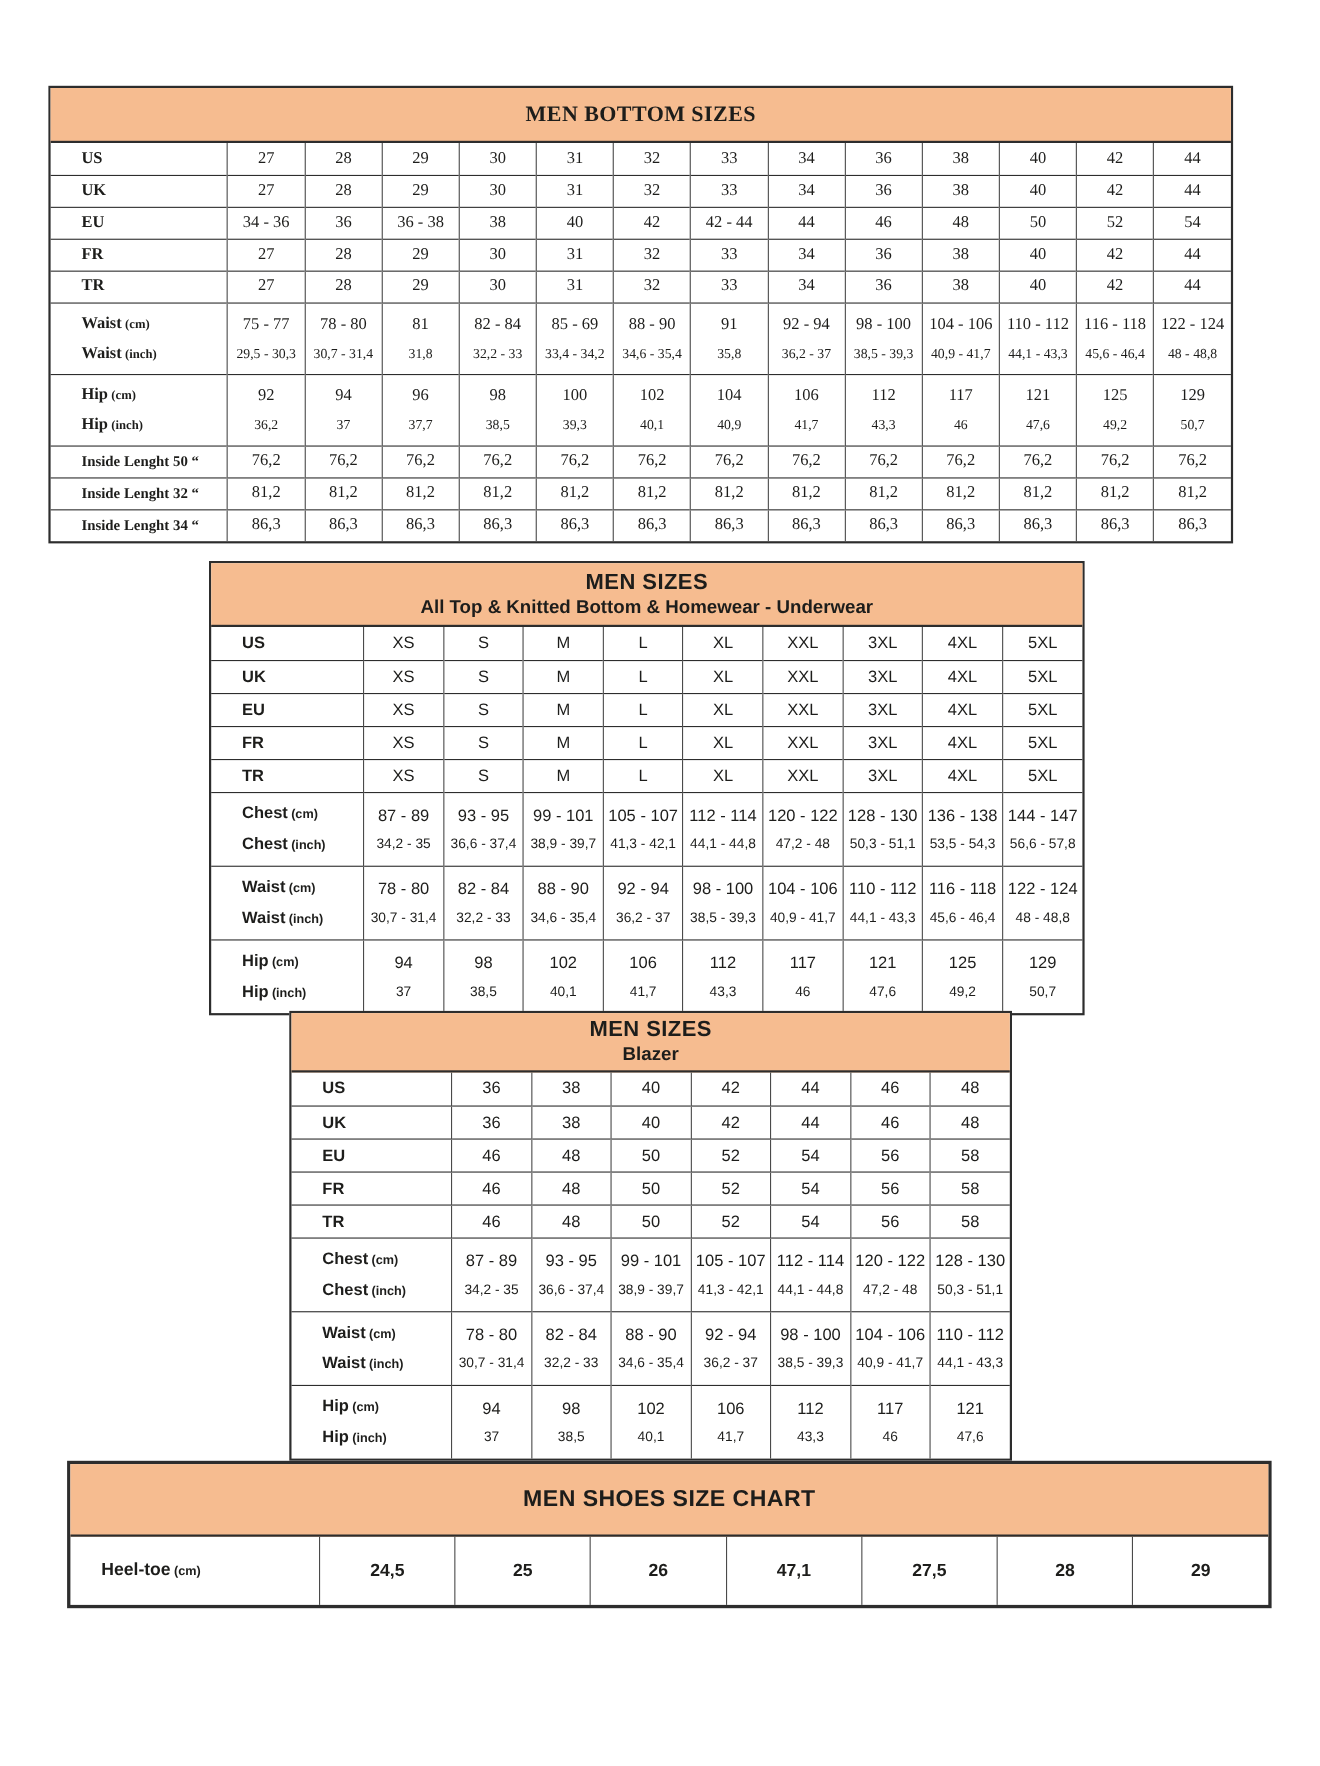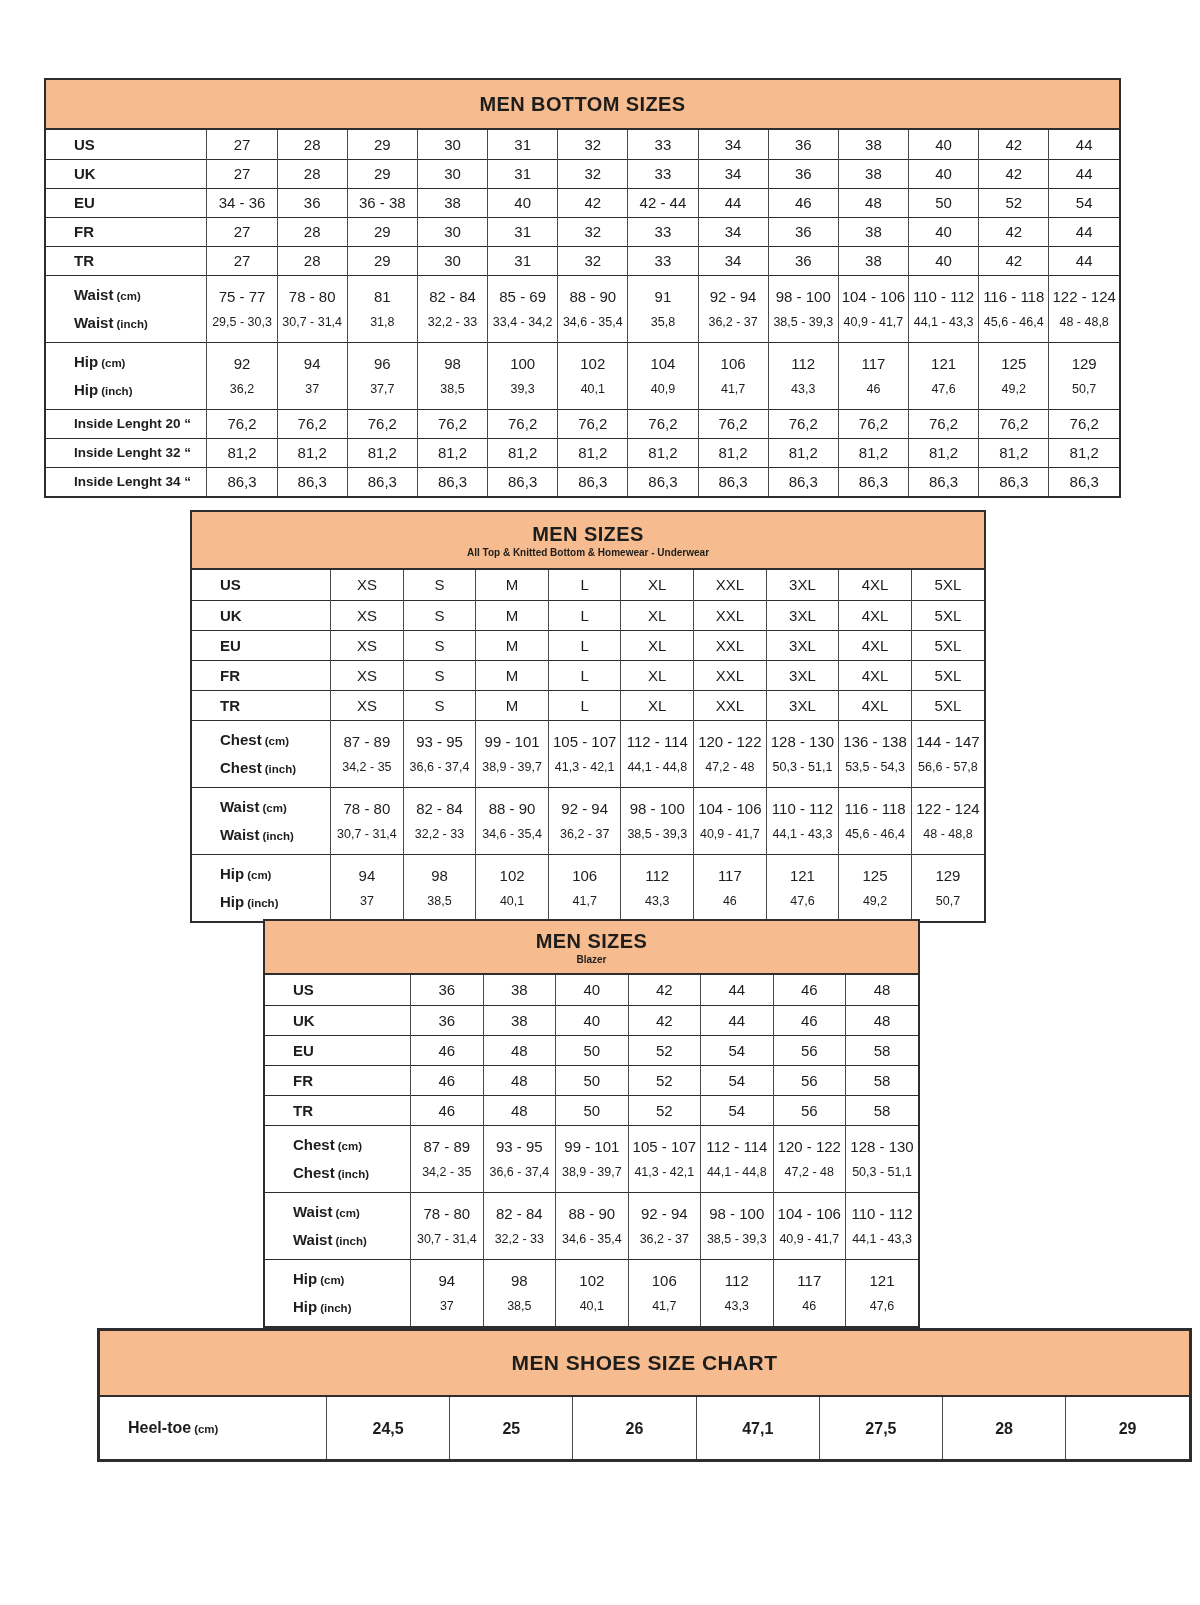--- a/index.html
+++ b/index.html
@@ -1,47 +1,47 @@
 <!DOCTYPE html>
 <html><head>
 <meta charset="utf-8">
 <style>
   *{box-sizing:border-box;margin:0;padding:0;}
   html,body{background:#ffffff;}
   body{width:1200px;height:1605px;position:relative;font-family:"Liberation Sans",sans-serif;color:#1d1d1b;}
   .size-table{position:absolute;border:2px solid #2d2d2d;background:#fff;}
   .tbl-header{background:#F6BC90;border-bottom:2px solid #2d2d2d;display:flex;flex-direction:column;align-items:center;justify-content:center;text-align:center;}
   .tbl-title{font-weight:700;font-size:20px;letter-spacing:.4px;}
-  .tbl-subtitle{font-weight:700;font-size:10px;margin-top:1px;}
+  .tbl-subtitle{font-weight:700;font-size:17px;margin-top:1px;}
   table{width:100%;border-collapse:collapse;table-layout:fixed;}
   td{text-align:center;vertical-align:middle;font-size:15px;padding:0;}
   td+td{border-left:1px solid #4a4a4a;}
   tr+tr td{border-top:1px solid #2d2d2d;}
   td.lbl{text-align:left;padding-left:28px;font-weight:700;}
   .lbl-unit{font-size:11.5px;margin-left:3px;}
   .r-double td{padding-top:5px;padding-bottom:5px;}
   .val-line{line-height:27px;}
   .val-line.sub{font-size:12.5px;line-height:25px;}
   .lbl-line{line-height:27px;}
   .lbl-line.sub{line-height:25px;}
   
-  .t1{left:44px;top:78px;width:1077px;}
+  .t1{left:44px;top:78px;width:1077px;font-family:Liberation Serif, serif;}
   .t1 .tbl-header{height:50px;}
   .t1 .r-single td{height:29px;}
   .t1 tr:nth-child(n+8) td.lbl{font-size:13.5px;}
   
   .t2{left:190px;top:510px;width:796px;}
   .t2 .tbl-header{height:58px;}
   .t2 .r-single td{height:30px;}
   
   .t3{left:263px;top:919px;width:657px;}
   .t3 .tbl-header{height:54px;}
   .t3 .r-single td{height:30px;}
   
-  .t4{left:61px;top:1328px;width:1095px;border-width:3px;margin-left:36px;}
+  .t4{left:61px;top:1328px;width:1095px;border-width:3px;}
   .t4 .tbl-header{height:66px;border-bottom-width:2px;}
   .t4 .tbl-title{font-size:21px;}
   .t4 tr:nth-child(1) td{height:62px;}
   .t4 tr:nth-child(2) td{height:37px;}
   .t4 td.lbl{font-size:16px;}
   .t4 tr:nth-child(1) .val-line{font-weight:700;font-size:16px;}
   .t4 tr:nth-child(2) .val-line{font-size:18px;}
 </style>
 </head>
 <body>
@@ -399,21 +399,21 @@
             <div class="val-line">125</div>
             <div class="val-line sub">49,2</div>
           </td>
           <td class="val">
             <div class="val-line">129</div>
             <div class="val-line sub">50,7</div>
           </td>
         </tr>
         <tr class="r-single">
           <td class="lbl">
-            <div class="lbl-line"><span class="lbl-main">Inside Lenght 20 “</span></div>
+            <div class="lbl-line"><span class="lbl-main">Inside Lenght 50 “</span></div>
           </td>
           <td class="val">
             <div class="val-line">76,2</div>
           </td>
           <td class="val">
             <div class="val-line">76,2</div>
           </td>
           <td class="val">
             <div class="val-line">76,2</div>
           </td>

